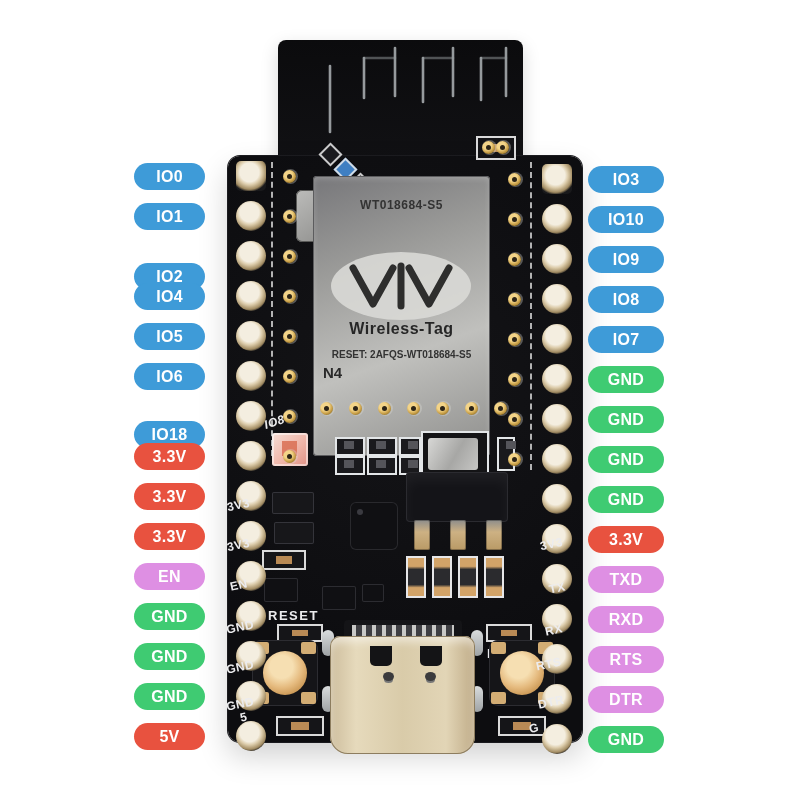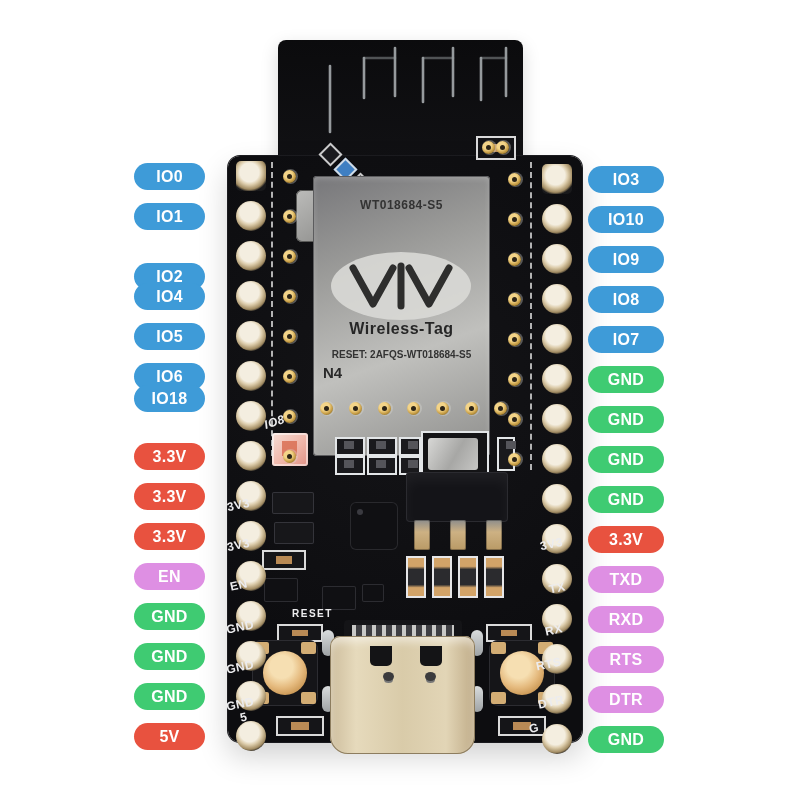--- a/index.html
+++ b/index.html
@@ -20,21 +20,21 @@
         background:radial-gradient(circle at 45% 38%, #f4eee0 0 38%, #dcccab 50%, #a28c63 68%, #19191b 78%);}
   .hole.sq{border-radius:5px;}
   .golddot{position:absolute;width:13px;height:13px;border-radius:50%;
         background:radial-gradient(circle at 40% 35%, #f3d488 0 35%, #caa149 60%, #8a6a24 85%);
         box-shadow:1px 0 0 1px rgba(220,220,215,.35);}
   .golddot::after{content:"";position:absolute;left:4px;top:4px;width:5px;height:5px;
         border-radius:50%;background:#2c2417;}
   .dashline{position:absolute;width:0;border-left:2px dashed rgba(235,235,235,.75);}
   .silk{position:absolute;color:#ececee;font-weight:700;font-size:12px;
         transform:rotate(-12deg);letter-spacing:.5px;white-space:nowrap;}
-  .silk.big{font-size:10px;transform:none;letter-spacing:1.5px;margin-left:24px;}
+  .silk.big{font-size:13px;transform:none;letter-spacing:1.5px;}
   
   #module{position:absolute;left:313px;top:176px;width:177px;height:280px;border-radius:4px;
         background:linear-gradient(160deg,#77777a 0%,#9b9b99 30%,#c0c0bd 62%,#8e8e8c 100%);
         box-shadow:inset 0 0 0 1px #5c5c5e, inset 0 2px 6px rgba(255,255,255,.25);
         color:#2b2b2a;text-align:center;}
   .mod-model{position:absolute;left:0;right:0;top:22px;font-size:12px;font-weight:600;
         letter-spacing:.5px;color:#333;}
   .mod-cert{position:absolute;left:0;right:0;top:42px;font-size:15px;font-weight:700;
         letter-spacing:2px;color:#2e2e2d;}
   .mod-brand{position:absolute;left:0;right:0;top:144px;font-size:16px;font-weight:700;
@@ -206,21 +206,21 @@
     <div class="usb-screw" style="left:95px;"></div>
   </div>
 
   <div id="gen">
       <div class="pill" style="left: 134px; top: 163px; width: 71px; background: rgb(62, 155, 216);">IO0</div>
       <div class="pill" style="left: 134px; top: 203px; width: 71px; background: rgb(62, 155, 216);">IO1</div>
       <div class="pill" style="left: 134px; top: 243px; width: 71px; background: rgb(62, 155, 216); margin-top: 20px;">IO2</div>
       <div class="pill" style="left: 134px; top: 283px; width: 71px; background: rgb(62, 155, 216);">IO4</div>
       <div class="pill" style="left: 134px; top: 323px; width: 71px; background: rgb(62, 155, 216);">IO5</div>
       <div class="pill" style="left: 134px; top: 363px; width: 71px; background: rgb(62, 155, 216);">IO6</div>
-      <div class="pill" style="left: 134px; top: 385px; width: 71px; background: rgb(62, 155, 216); text-align: center;">IO18</div>
+      <div class="pill" style="left: 134px; top: 421px; width: 71px; background: rgb(62, 155, 216); text-align: center;">IO18</div>
       <div class="pill" style="left: 134px; top: 443px; width: 71px; background: rgb(232, 82, 63);">3.3V</div>
       <div class="pill" style="left: 134px; top: 483px; width: 71px; background: rgb(232, 82, 63);">3.3V</div>
       <div class="pill" style="left: 134px; top: 523px; width: 71px; background: rgb(232, 82, 63);">3.3V</div>
       <div class="pill" style="left: 134px; top: 563px; width: 71px; background: rgb(222, 143, 227);">EN</div>
       <div class="pill" style="left: 134px; top: 603px; width: 71px; background: rgb(63, 203, 114);">GND</div>
       <div class="pill" style="left: 134px; top: 643px; width: 71px; background: rgb(63, 203, 114);">GND</div>
       <div class="pill" style="left: 134px; top: 683px; width: 71px; background: rgb(63, 203, 114);">GND</div>
       <div class="pill" style="left: 134px; top: 723px; width: 71px; background: rgb(232, 82, 63);">5V</div>
       <div class="pill" style="left: 588px; top: 166px; width: 76px; background: rgb(62, 155, 216);">IO3</div>
       <div class="pill" style="left: 588px; top: 206px; width: 76px; background: rgb(62, 155, 216);">IO10</div>

